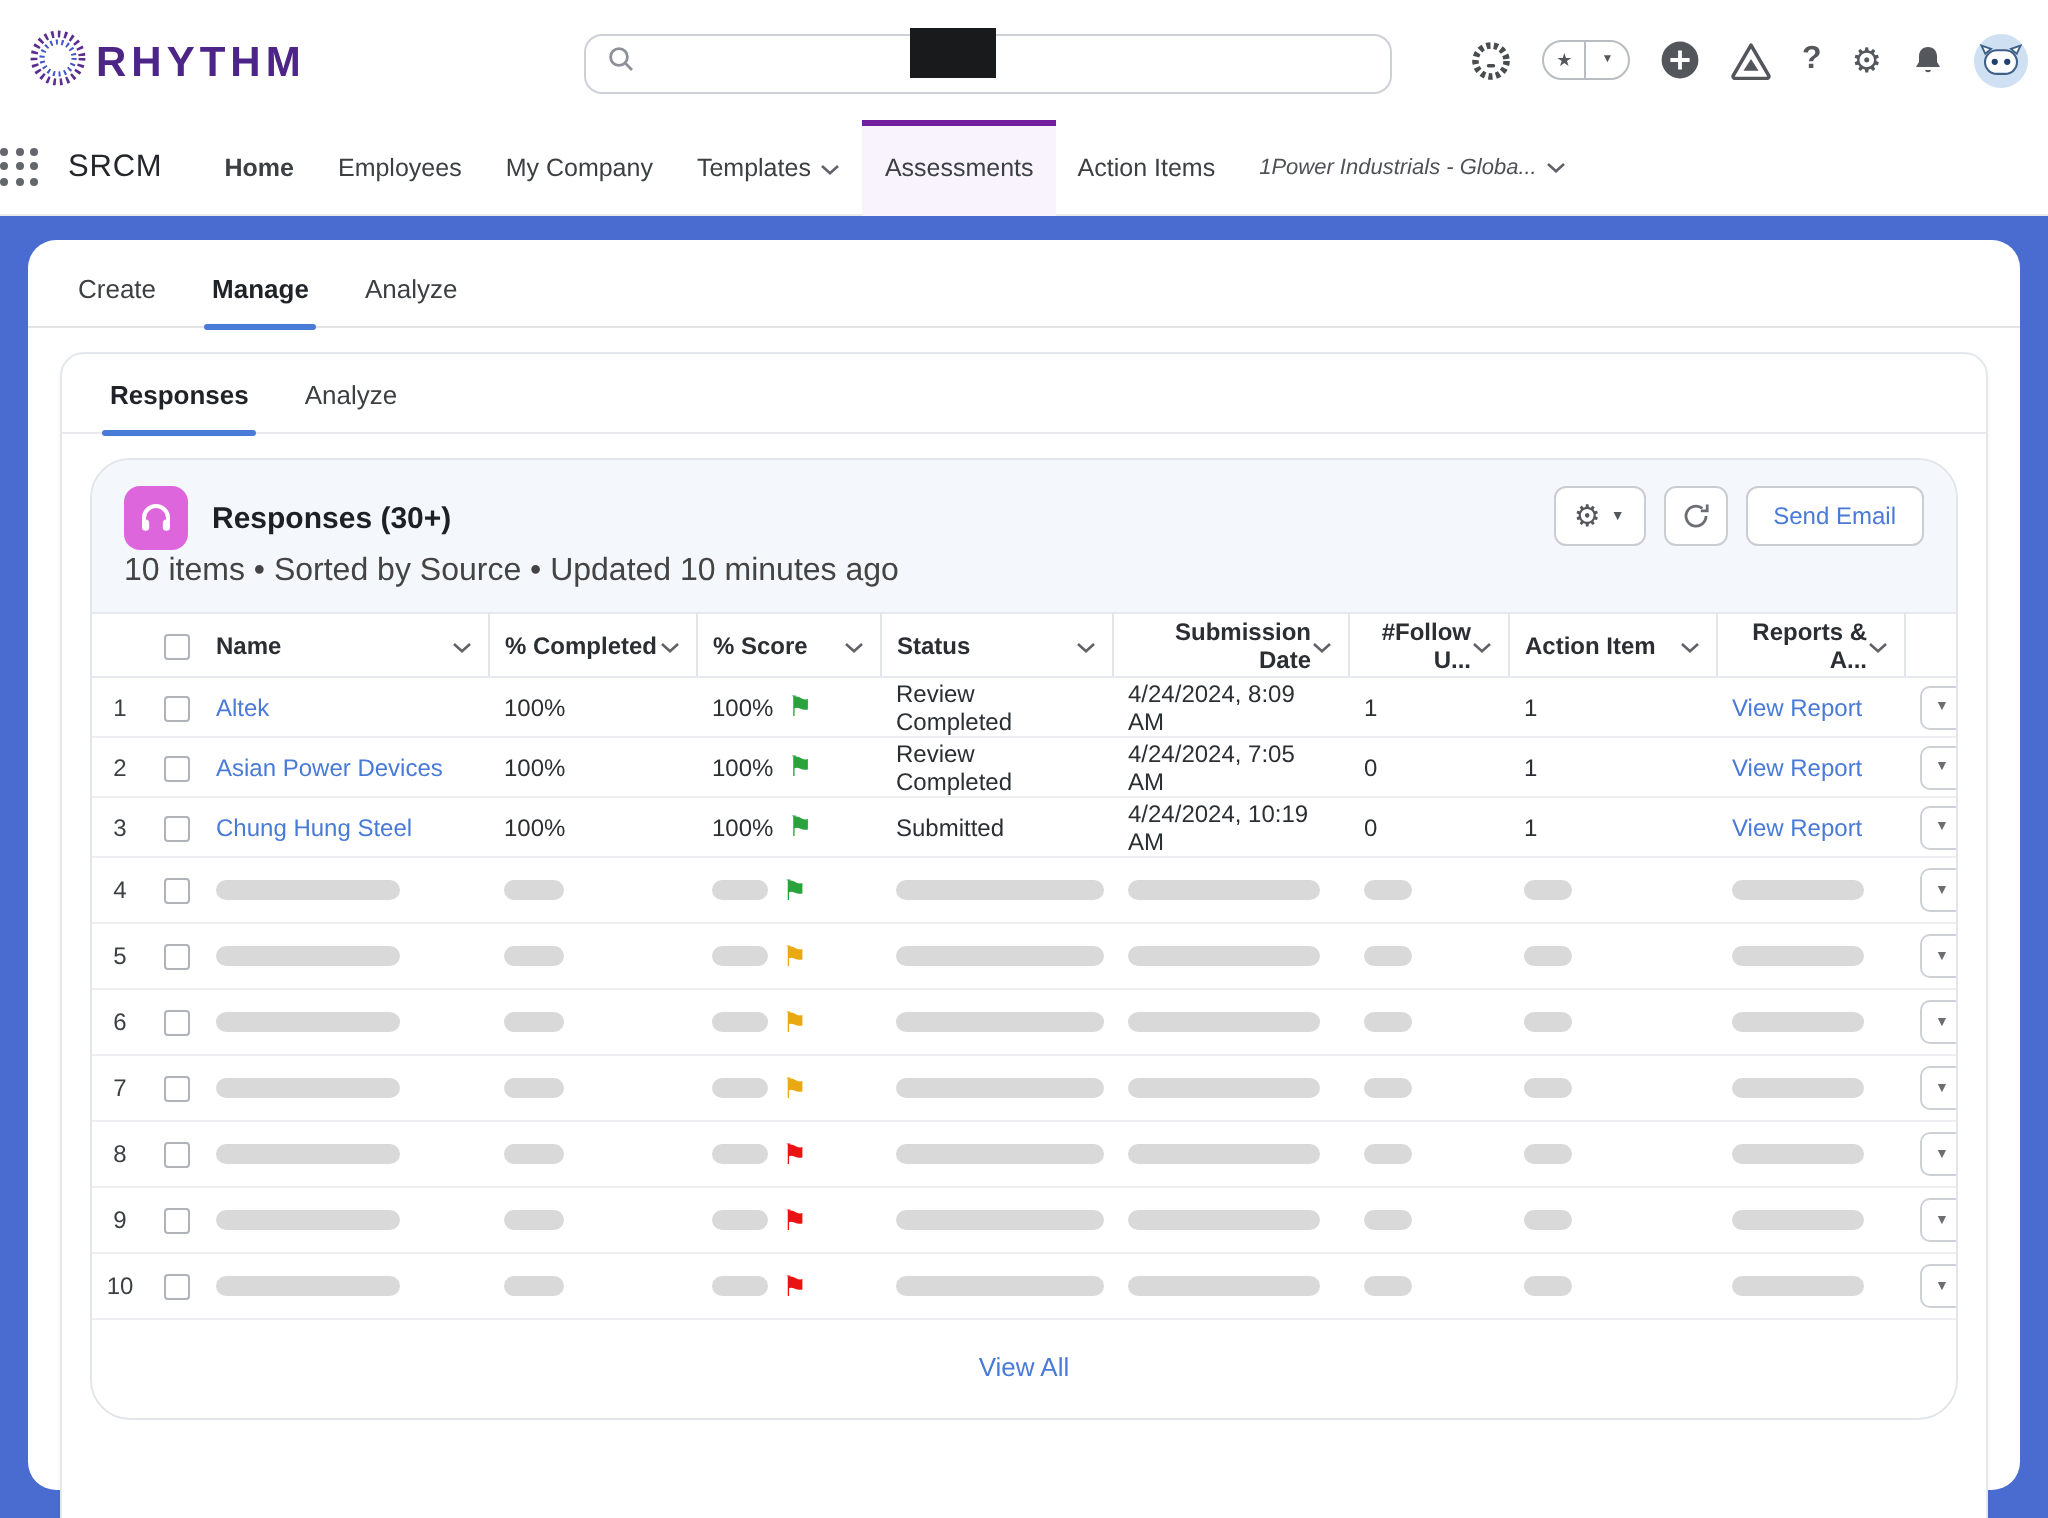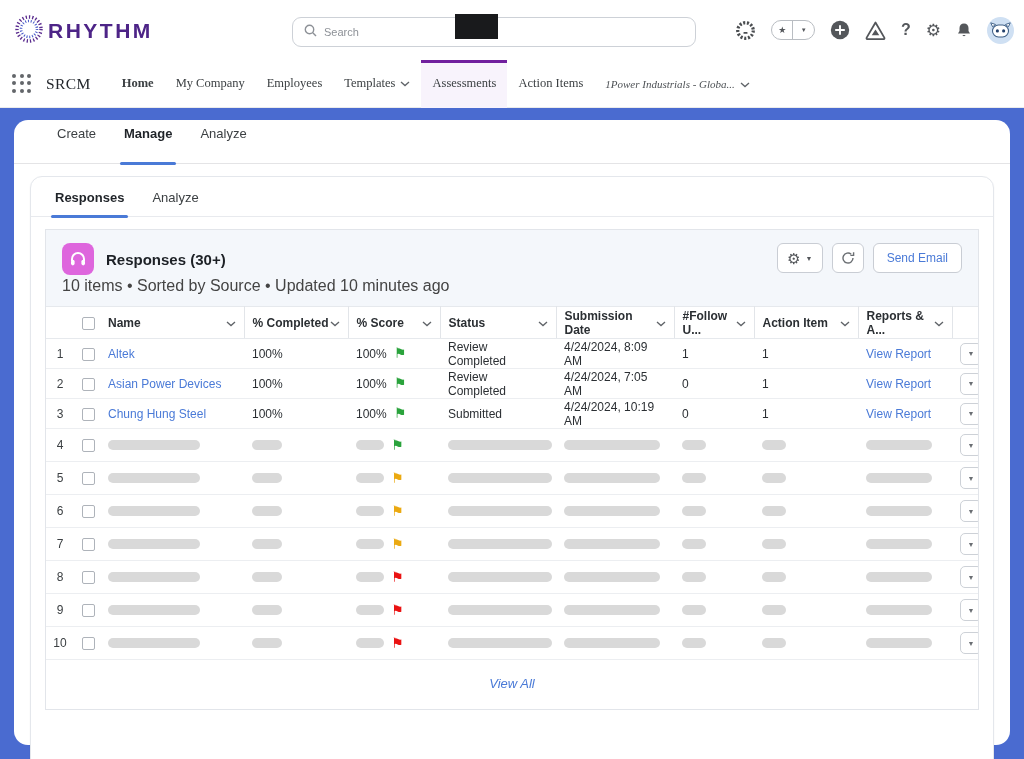--- a/index.html
+++ b/index.html
@@ -22,77 +22,77 @@
   .search-wrap input::placeholder{color:#8d9197;}
   .search-redaction{position:absolute;left:455px;top:14px;width:43px;height:25px;background:#191a1c;}
   .topbar-icons{position:absolute;right:10px;top:0;height:60px;display:flex;align-items:center;gap:15px;}
   .icon-btn{display:flex;align-items:center;justify-content:center;cursor:pointer;background:none;border:none;}
   .fav-pill{width:44px;height:20px;border:1px solid #b9bdc2;border-radius:10px;display:flex;align-items:center;}
   .fav-pill .star{flex:1;text-align:center;font-size:9px;color:#54575b;border-right:1px solid #b9bdc2;line-height:18px;}
   .fav-pill .car{flex:1;text-align:center;font-size:6px;color:#54575b;}
   .glyph{font-size:17px;color:#54575b;line-height:1;}
   .help-glyph{font-size:16px;font-weight:bold;color:#54575b;}
   
-  .navbar{height:48px;display:flex;align-items:center;padding-left:12px;border-bottom:1px solid #ebebeb;font-family:Liberation Serif, serif;}
+  .navbar{height:48px;display:flex;align-items:center;padding-left:0;border-bottom:1px solid #ebebeb;}
   .waffle{width:20px;height:20px;display:grid;grid-template-columns:repeat(3,1fr);gap:3px;margin-right:14px;cursor:pointer;}
   .waffle i{width:4px;height:4px;border-radius:50%;background:#63666a;}
   .app-name{font-size:15.5px;font-weight:500;letter-spacing:.4px;margin-right:20px;}
   .nav-items{display:flex;height:48px;align-items:stretch;}
   .nav-item{display:flex;align-items:center;gap:5px;padding:0 11px;font-size:12.5px;color:#3c4043;cursor:pointer;white-space:nowrap;justify-content:center;}
   .nav-item.active{background:#f8f3fc;box-shadow:inset 0 3px 0 var(--nav-active-purple);}
   .nav-item.italic{font-style:italic;font-size:11px;color:#4e5256;}
   .nav-item.bold{font-weight:bold;}
   
   .stage{background:var(--stage-blue);height:651px;padding:12px 14px 14px;}
   .outer-card{background:#fff;border-radius:14px;height:625px;padding-top:6px;}
-  .page-tabs{display:flex;padding-left:29px;height:38px;border-bottom:1px solid #e4e4e6;}
+  .page-tabs{display:flex;padding-left:11px;height:38px;align-items:flex-end;border-bottom:1px solid #e4e4e6;}
   .ptab{position:relative;padding:0 14px 11px;font-size:13px;color:#3c4043;cursor:pointer;}
   .ptab.active{font-weight:bold;color:#1f2328;}
   .ptab.active::after{content:"";position:absolute;left:10px;right:10px;bottom:-2px;height:3px;
     background:var(--tab-underline);border-radius:2px;}
   .section-card{margin:12px 16px 0;height:702px;border:1px solid #e4e7ec;border-radius:12px;
     box-shadow:0 1px 2px rgba(0,0,0,.05);background:#fff;}
   .section-tabs{display:flex;padding-left:10px;height:40px;align-items:flex-end;border-bottom:1px solid #e8eaee;}
   
-  .table-card{margin:12px 14px 0;border:1px solid #e2e5ea;border-radius:0;overflow:hidden;background:#fff;}
+  .table-card{margin:12px 14px 0;border:1px solid #e2e5ea;border-radius:20px;overflow:hidden;background:#fff;}
   .panel-header{background:#f4f7fb;padding:13px 16px 11px;display:flex;align-items:flex-start;}
   .panel-icon{width:32px;height:32px;border-radius:8px;background:var(--panel-icon-pink);
     display:flex;align-items:center;justify-content:center;flex:none;}
   .panel-titleblock{margin-left:12px;}
   .panel-title{font-size:15px;font-weight:bold;color:#1d2126;padding-top:8px;}
   .panel-meta{font-size:16px;color:#444;margin:9px 0 0 -44px;}
   .panel-actions{margin-left:auto;display:flex;gap:9px;align-items:center;}
   .btn{height:30px;background:#fff;border:1px solid #c9cdd4;border-radius:6px;display:flex;
     align-items:center;justify-content:center;font-size:12px;cursor:pointer;
     font-family:"Liberation Sans",sans-serif;}
   .gear-btn{width:46px;gap:5px;color:#54575b;}
   .gear-btn .car{font-size:7px;color:#54575b;}
   .refresh-btn{width:32px;}
   .send-btn{padding:0 13px;color:var(--link-blue);}
   
   table{width:100%;border-collapse:collapse;table-layout:fixed;}
   thead th{height:32px;border-top:1px solid #e6e9ed;border-bottom:1px solid #e6e9ed;background:#fff;
-    font-size:12px;font-weight:bold;color:#2b2f33;text-align:left;padding:0 8px;cursor:pointer;}
+    font-size:12px;font-weight:bold;color:#2b2f33;text-align:right;padding:0 8px;cursor:pointer;}
   thead th.sep{border-right:1px solid #e2e5e9;}
   .th-inner{display:flex;align-items:center;justify-content:space-between;}
   tbody td{height:30px;border-bottom:1px solid #eceef1;font-size:12px;color:#2b2f33;padding:0 8px;background:#fff;}
   tr.skel td{height:33px;}
   td.cnum,th.cnum{text-align:center;color:#3c4043;padding:0 2px;}
   .cb{width:13px;height:13px;border:1px solid #aeb3ba;border-radius:2px;background:#fff;display:inline-block;
     vertical-align:middle;cursor:pointer;}
   a.link{color:var(--link-blue);text-decoration:none;cursor:pointer;}
   .score-wrap{display:flex;align-items:center;gap:7px;}
   .flag::before{content:"\2691";font-size:14px;line-height:1;}
   .flag.green{color:var(--flag-green);} .flag.yellow{color:var(--flag-yellow);} .flag.red{color:var(--flag-red);}
   .bar{height:10px;border-radius:5px;background:var(--skeleton-gray);}
   .bar-name{width:92px;} .bar-sm{width:30px;} .bar-score{width:28px;} .bar-status{width:104px;}
   .bar-date{width:96px;} .bar-xs{width:24px;} .bar-report{width:66px;}
   .row-menu{width:22px;height:22px;border:1px solid #cdd1d7;border-radius:5px;background:#fff;
     display:flex;align-items:center;justify-content:center;font-size:7px;color:#6a6e73;cursor:pointer;}
-  .view-all{text-align:center;padding:16px 0 18px;font-size:13px;font-style:italic;}
+  .view-all{text-align:center;padding:16px 0 18px;font-size:13px;}
 </style>
 </head>
 <body>
 
 <div class="topbar">
   <div class="logo">
     <span>
       <svg width="30" height="30" viewBox="0 0 30 30">
         <circle cx="15" cy="15" r="12" fill="none" stroke="#5b2d8f" stroke-width="3.4" stroke-dasharray="1.3 2"></circle>
         <circle cx="15" cy="15" r="8" fill="none" stroke="#4456c7" stroke-width="2.6" stroke-dasharray="1 1.8"></circle>
@@ -100,21 +100,20 @@
     </span>
     <span class="brand-text">RHYTHM</span>
   </div>
   <div class="search-wrap">
     <span>
       <svg width="13" height="13" viewBox="0 0 13 13">
           <circle cx="5.5" cy="5.5" r="4.2" fill="none" stroke="#8d9197" stroke-width="1.4"></circle>
           <path d="M8.8 8.8 12 12" stroke="#8d9197" stroke-width="1.4"></path>
         </svg>
     </span>
-    <input type="text" placeholder="Search" style="">
   </div>
   <div class="search-redaction"></div>
   <div class="topbar-icons">
     <button class="icon-btn">
       <svg width="21" height="21" viewBox="0 0 20 20">
           <circle cx="10" cy="10" r="7.4" fill="none" stroke="#4a4d50" stroke-width="3.1" stroke-dasharray="2 1.6"></circle>
           <circle cx="10" cy="11" r="3.3" fill="#fff"></circle>
           <rect x="8" y="11.4" width="4" height="1.7" rx=".8" fill="#4a4d50"></rect>
         </svg>
     </button>
@@ -168,26 +167,26 @@
       <i></i>
   </div>
   <span class="app-name">SRCM</span>
   <div class="nav-items">
   <div class="nav-item bold">
     <span>Home</span>
 
   </div>
 
   <div class="nav-item">
+    <span>Employees</span>
+
+  </div>
+
+  <div class="nav-item">
     <span>My Company</span>
-
-  </div>
-
-  <div class="nav-item">
-    <span>Employees</span>
 
   </div>
 
 
 
   <div class="nav-item">
     <span>Templates</span>
     <span class="caret"><svg width="10" height="6" viewBox="0 0 10 6">
             <path d="M1 1l4 3.6L9 1" fill="none" stroke="#5f6368" stroke-width="1.3"></path>
           </svg></span>

